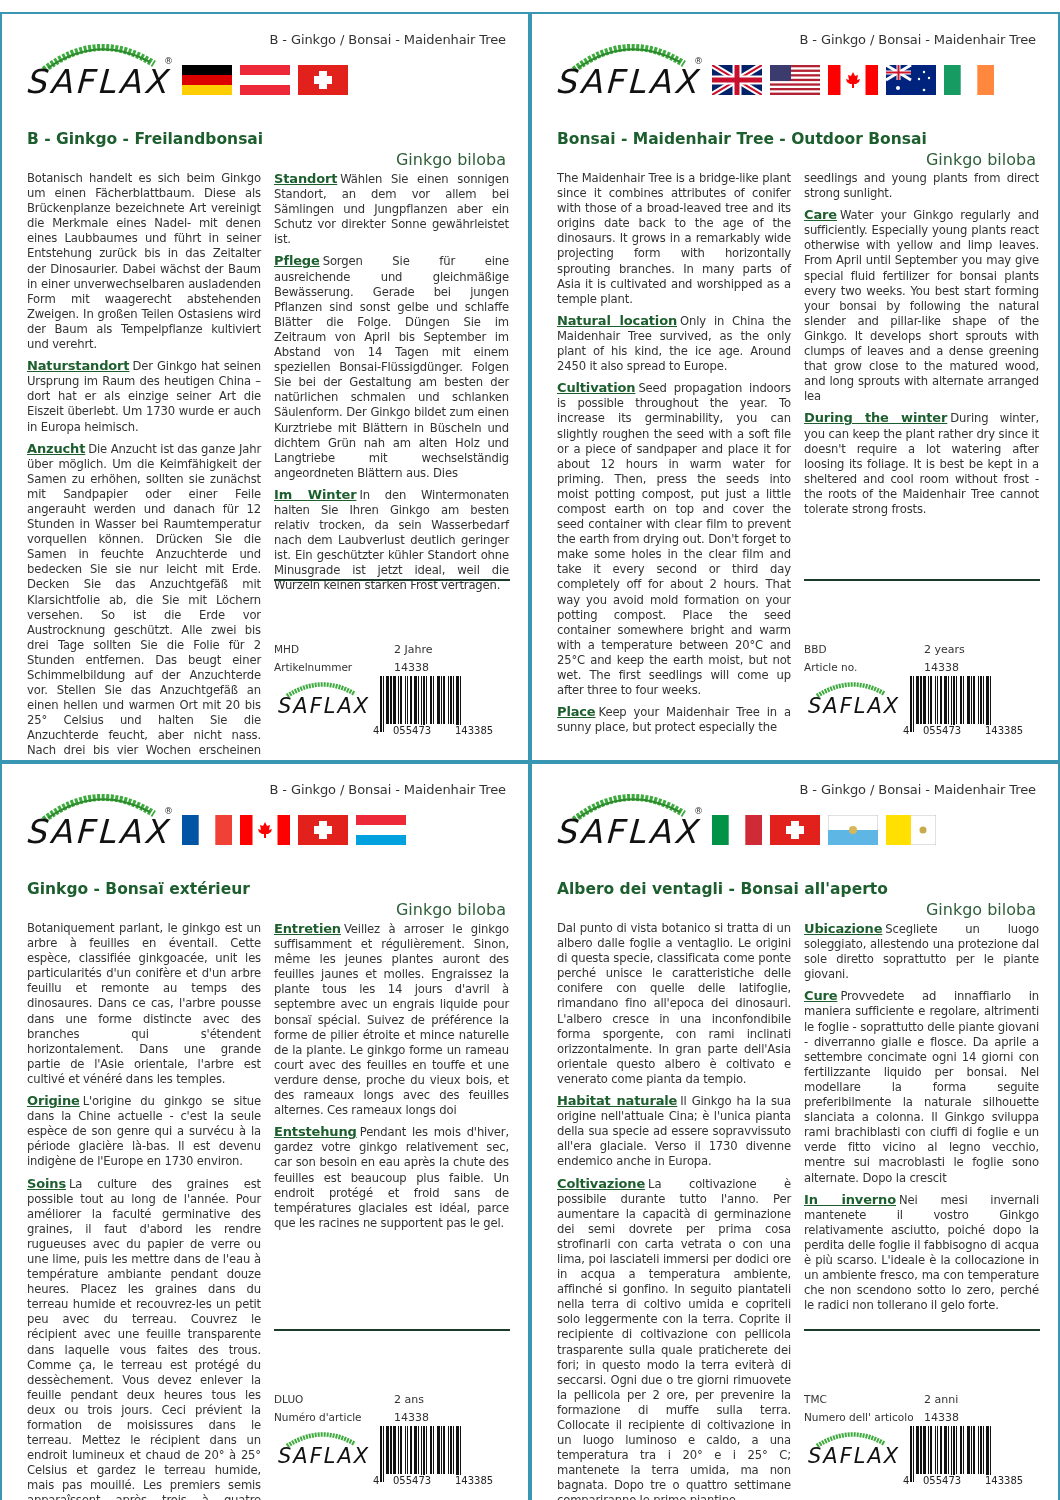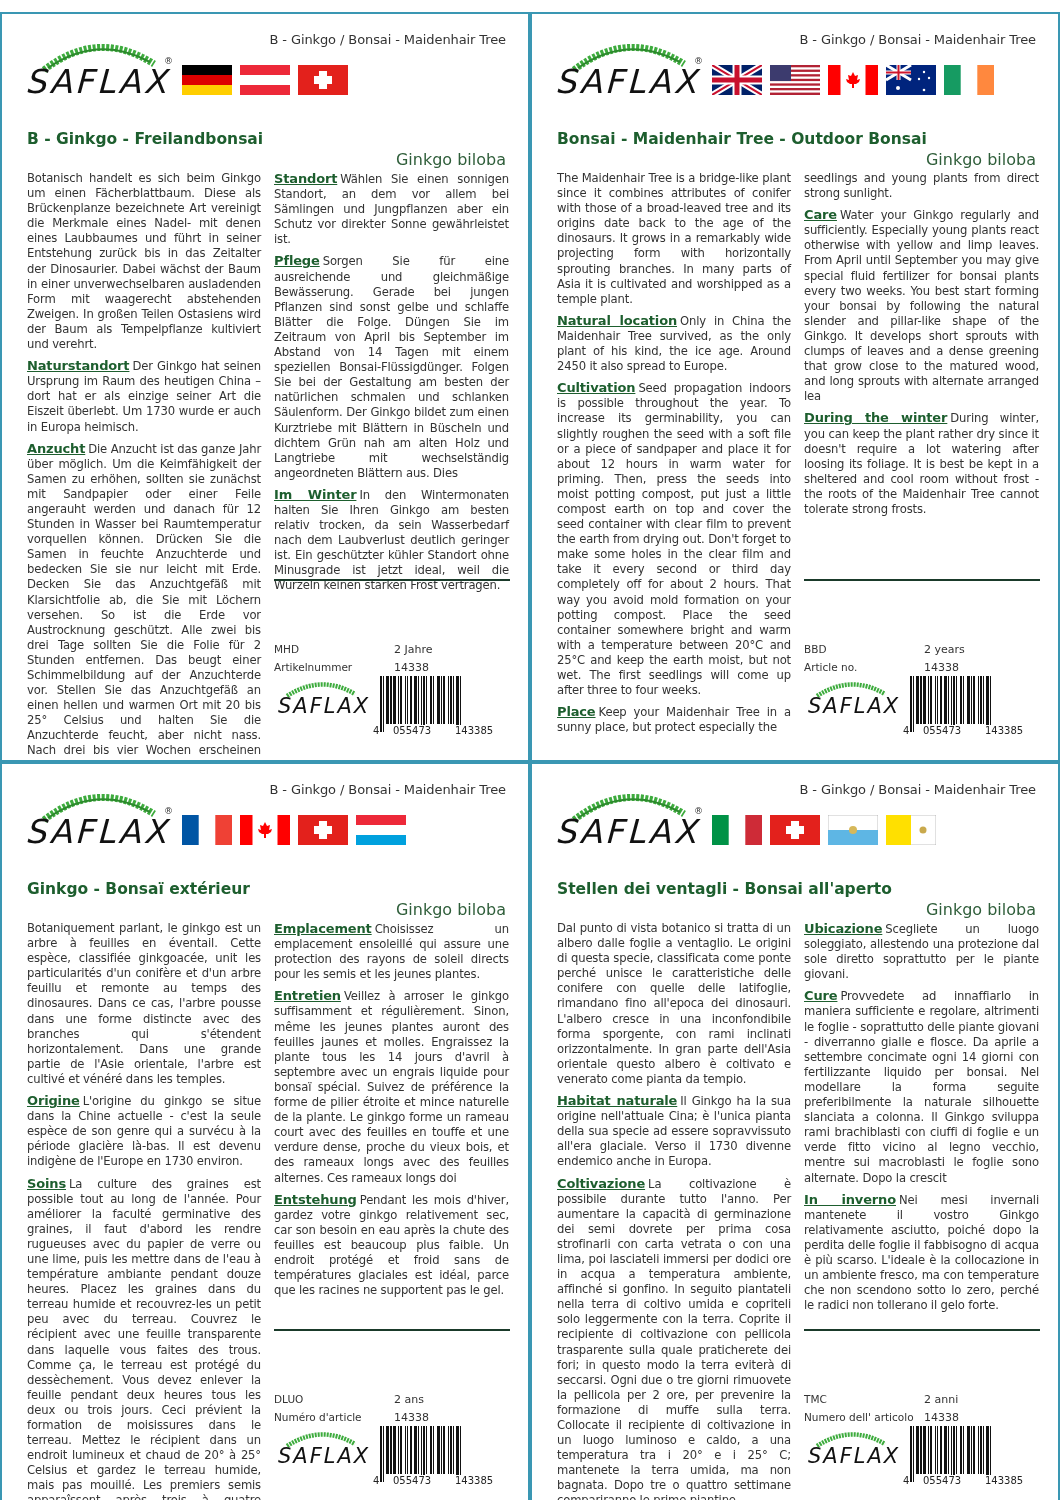--- a/index.html
+++ b/index.html
@@ -373,21 +373,20 @@
         </div>
       </div>
     <h1 class="title">Ginkgo - Bonsaï extérieur</h1>
     <div class="latin">Ginkgo biloba</div>
     <div class="col left">
         <p>Botaniquement parlant, le ginkgo est un arbre à feuilles en éventail. Cette espèce, classifiée ginkgoacée, unit les particularités d'un conifère et d'un arbre feuillu et remonte au temps des dinosaures. Dans ce cas, l'arbre pousse dans une forme distincte avec des branches qui s'étendent horizontalement. Dans une grande partie de l'Asie orientale, l'arbre est cultivé et vénéré dans les temples.</p>
         <p><span class="h">Origine</span><span>L'origine du ginkgo se situe dans la Chine actuelle - c'est la seule espèce de son genre qui a survécu à la période glacière là-bas. Il est devenu indigène de l'Europe en 1730 environ.</span></p>
         <p><span class="h">Soins</span><span>La culture des graines est possible tout au long de l'année. Pour améliorer la faculté germinative des graines, il faut d'abord les rendre rugueuses avec du papier de verre ou une lime, puis les mettre dans de l'eau à température ambiante pendant douze heures. Placez les graines dans du terreau humide et recouvrez-les un petit peu avec du terreau. Couvrez le récipient avec une feuille transparente dans laquelle vous faites des trous. Comme ça, le terreau est protégé du dessèchement. Vous devez enlever la feuille pendant deux heures tous les deux ou trois jours. Ceci prévient la formation de moisissures dans le terreau. Mettez le récipient dans un endroit lumineux et chaud de 20° à 25° Celsius et gardez le terreau humide, mais pas mouillé. Les premiers semis apparaîssent après trois à quatre semaines.</span></p>
       </div>
     <div class="col right" style="top: 157px;">
-        <p><span class="h">Emplacement</span><span>Choisissez un emplacement ensoleillé qui assure une protection des rayons de soleil directs pour les semis et les jeunes plantes.</span></p>
         <p><span class="h">Entretien</span><span>Veillez à arroser le ginkgo suffisamment et régulièrement. Sinon, même les jeunes plantes auront des feuilles jaunes et molles. Engraissez la plante tous les 14 jours d'avril à septembre avec un engrais liquide pour bonsaï spécial. Suivez de préférence la forme de pilier étroite et mince naturelle de la plante. Le ginkgo forme un rameau court avec des feuilles en touffe et une verdure dense, proche du vieux bois, et des rameaux longs avec des feuilles alternes. Ces rameaux longs doi</span></p>
         <p><span class="h">Entstehung</span><span>Pendant les mois d'hiver, gardez votre ginkgo relativement sec, car son besoin en eau après la chute des feuilles est beaucoup plus faible. Un endroit protégé et froid sans de températures glaciales est idéal, parce que les racines ne supportent pas le gel.</span></p>
       </div>
     <div class="rule"></div>
     <div class="meta">
       <div class="row">
           <span class="k">DLUO</span>
           <span class="v">2 ans</span>
         </div>
       <div class="row">
@@ -492,21 +491,21 @@
           </svg>
         </div>
         <div class="flag">
           <svg viewBox="0 0 50 30" preserveAspectRatio="none">
             <rect width="50" height="30" fill="#fff" stroke="#999" stroke-width="0.6"></rect>
             <rect width="25" height="30" fill="#ffe000"></rect>
             <circle cx="37" cy="15" r="3.5" fill="#c9a94c"></circle>
           </svg>
         </div>
       </div>
-    <h1 class="title">Stellen dei ventagli - Bonsai all'aperto</h1>
+    <h1 class="title">Albero dei ventagli - Bonsai all'aperto</h1>
     <div class="latin">Ginkgo biloba</div>
     <div class="col left">
         <p>Dal punto di vista botanico si tratta di un albero dalle foglie a ventaglio. Le origini di questa specie, classificata come ponte perché unisce le caratteristiche delle conifere con quelle delle latifoglie, rimandano fino all'epoca dei dinosauri. L'albero cresce in una inconfondibile forma sporgente, con rami inclinati orizzontalmente. In gran parte dell'Asia orientale questo albero è coltivato e venerato come pianta da tempio.</p>
         <p><span class="h">Habitat naturale</span><span>Il Ginkgo ha la sua origine nell'attuale Cina; è l'unica pianta della sua specie ad essere sopravvissuto all'era glaciale. Verso il 1730 divenne endemico anche in Europa.</span></p>
         <p><span class="h">Coltivazione</span><span>La coltivazione è possibile durante tutto l'anno. Per aumentare la capacità di germinazione dei semi dovrete per prima cosa strofinarli con carta vetrata o con una lima, poi lasciateli immersi per dodici ore in acqua a temperatura ambiente, affinché si gonfino. In seguito piantateli nella terra di coltivo umida e copriteli solo leggermente con la terra. Coprite il recipiente di coltivazione con pellicola trasparente sulla quale praticherete dei fori; in questo modo la terra eviterà di seccarsi. Ogni due o tre giorni rimuovete la pellicola per 2 ore, per prevenire la formazione di muffe sulla terra. Collocate il recipiente di coltivazione in un luogo luminoso e caldo, a una temperatura tra i 20° e i 25° C; mantenete la terra umida, ma non bagnata. Dopo tre o quattro settimane compariranno le prime piantine.</span></p>
       </div>
     <div class="col right" style="top: 157px;">
         <p><span class="h">Ubicazione</span><span>Scegliete un luogo soleggiato, allestendo una protezione dal sole diretto soprattutto per le piante giovani.</span></p>
         <p><span class="h">Cure</span><span>Provvedete ad innaffiarlo in maniera sufficiente e regolare, altrimenti le foglie - soprattutto delle piante giovani - diverranno gialle e flosce. Da aprile a settembre concimate ogni 14 giorni con fertilizzante liquido per bonsai. Nel modellare la forma seguite preferibilmente la naturale silhouette slanciata a colonna. Il Ginkgo sviluppa rami brachiblasti con ciuffi di foglie e un verde fitto vicino al legno vecchio, mentre sui macroblasti le foglie sono alternate. Dopo la crescit</span></p>
         <p><span class="h">In inverno</span><span>Nei mesi invernali mantenete il vostro Ginkgo relativamente asciutto, poiché dopo la perdita delle foglie il fabbisogno di acqua è più scarso. L'ideale è la collocazione in un ambiente fresco, ma con temperature che non scendono sotto lo zero, perché le radici non tollerano il gelo forte.</span></p>

